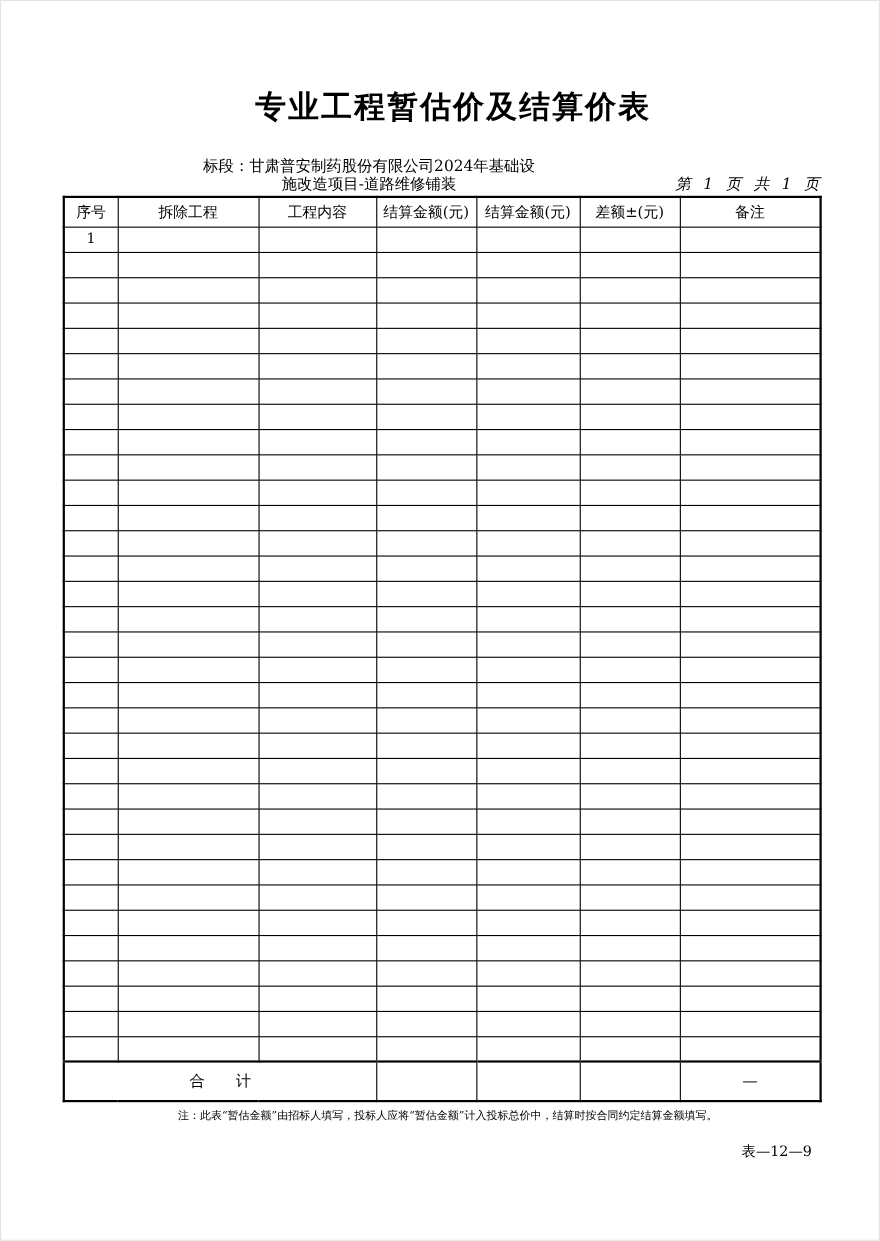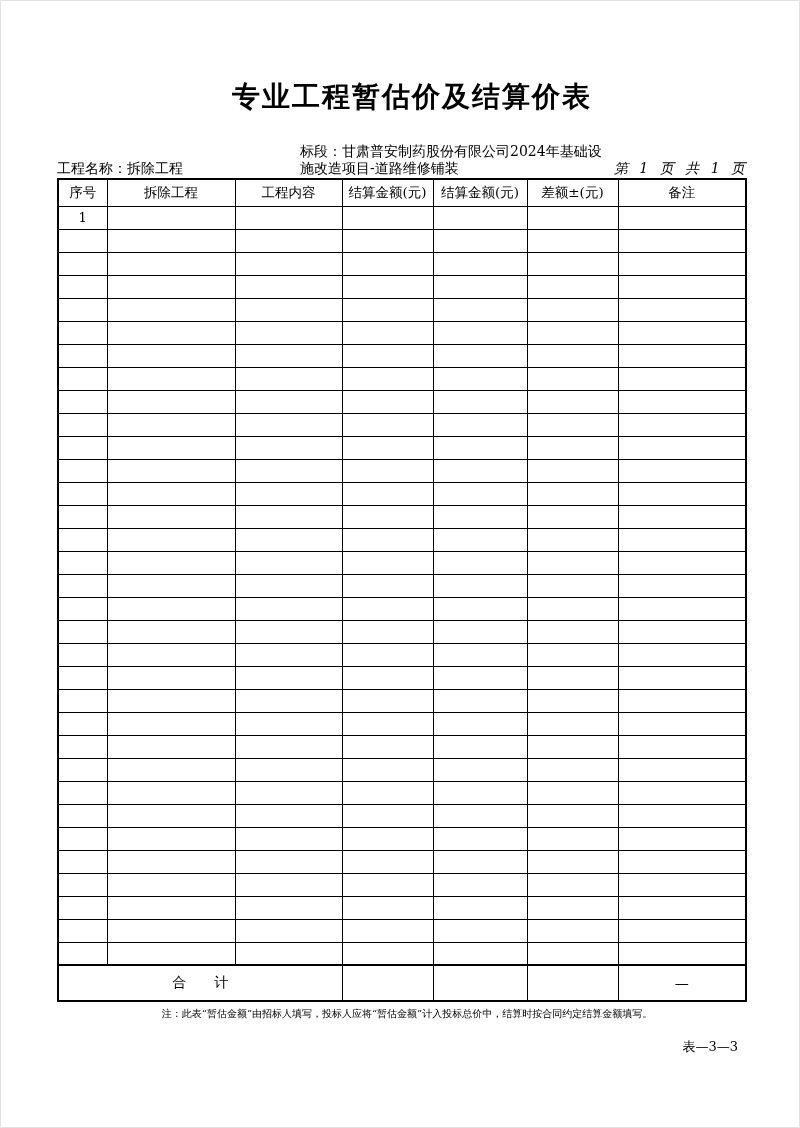--- a/index.html
+++ b/index.html
@@ -24,21 +24,21 @@
   }
   .meta {
     position: absolute;
     left: 57px; top: 140px; width: 688px; height: 38px;
     display: flex;
     align-items: flex-end;
     font-size: 14px;
     line-height: 17px;
   }
   .meta-left { width: 243px; flex: none; padding-bottom: 1px; white-space: nowrap; }
-  .meta-section { flex: 1; padding-bottom: 1px; }
+  .meta-section { flex: 1; padding-bottom: 1px; text-align: center; }
   .meta-section div { white-space: nowrap; }
   .meta-right { flex: none; padding-bottom: 1px; white-space: nowrap; word-spacing: 7px; font-style: italic; }
   table.form-table {
     position: absolute;
     left: 57px; top: 178px;
     width: 688px;
     border-collapse: collapse;
     table-layout: fixed;
     border: 2px solid #000;
   }
@@ -69,21 +69,20 @@
     right: 62px; top: 1038px;
     font-size: 13px;
   }
 </style>
 </head>
 <body>
 
 <h1 class="doc-title">专业工程暂估价及结算价表</h1>
 
 <div class="meta">
-  <div class="meta-left">工程名称：拆除工程</div>
   <div class="meta-section">
     <div>标段：甘肃普安制药股份有限公司2024年基础设</div>
     <div>施改造项目-道路维修铺装</div>
   </div>
   <div class="meta-right">第 1 页 共 1 页</div>
 </div>
 
 <table class="form-table">
   <colgroup>
       <col style="width: 49px;">
@@ -409,13 +408,13 @@
         <td colspan="3">合　　计</td>
         <td></td>
         <td></td>
         <td></td>
         <td>—</td>
       </tr>
   </tfoot>
 </table>
 
 <div class="note">注：此表“暂估金额”由招标人填写，投标人应将“暂估金额”计入投标总价中，结算时按合同约定结算金额填写。</div>
-<div class="form-number">表—3—3</div>
+<div class="form-number">表—12—9</div>
 
 </body></html>

